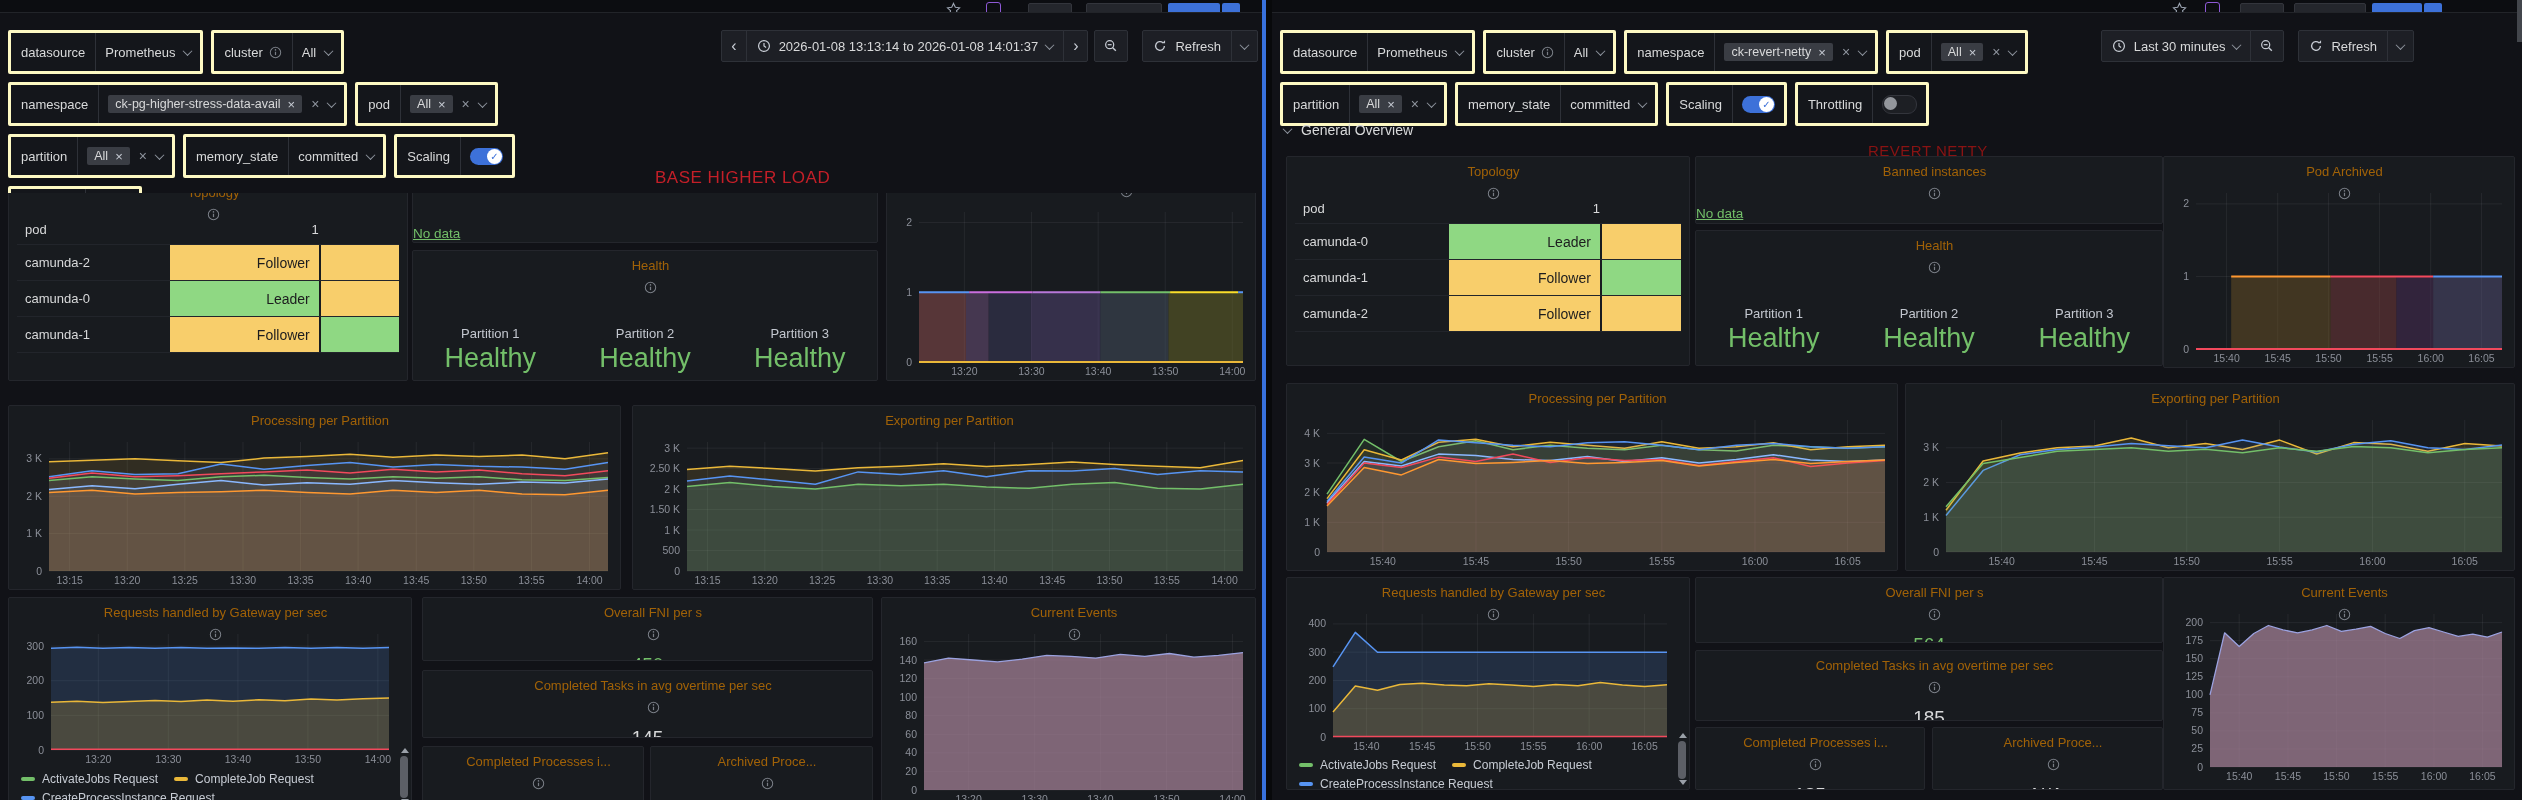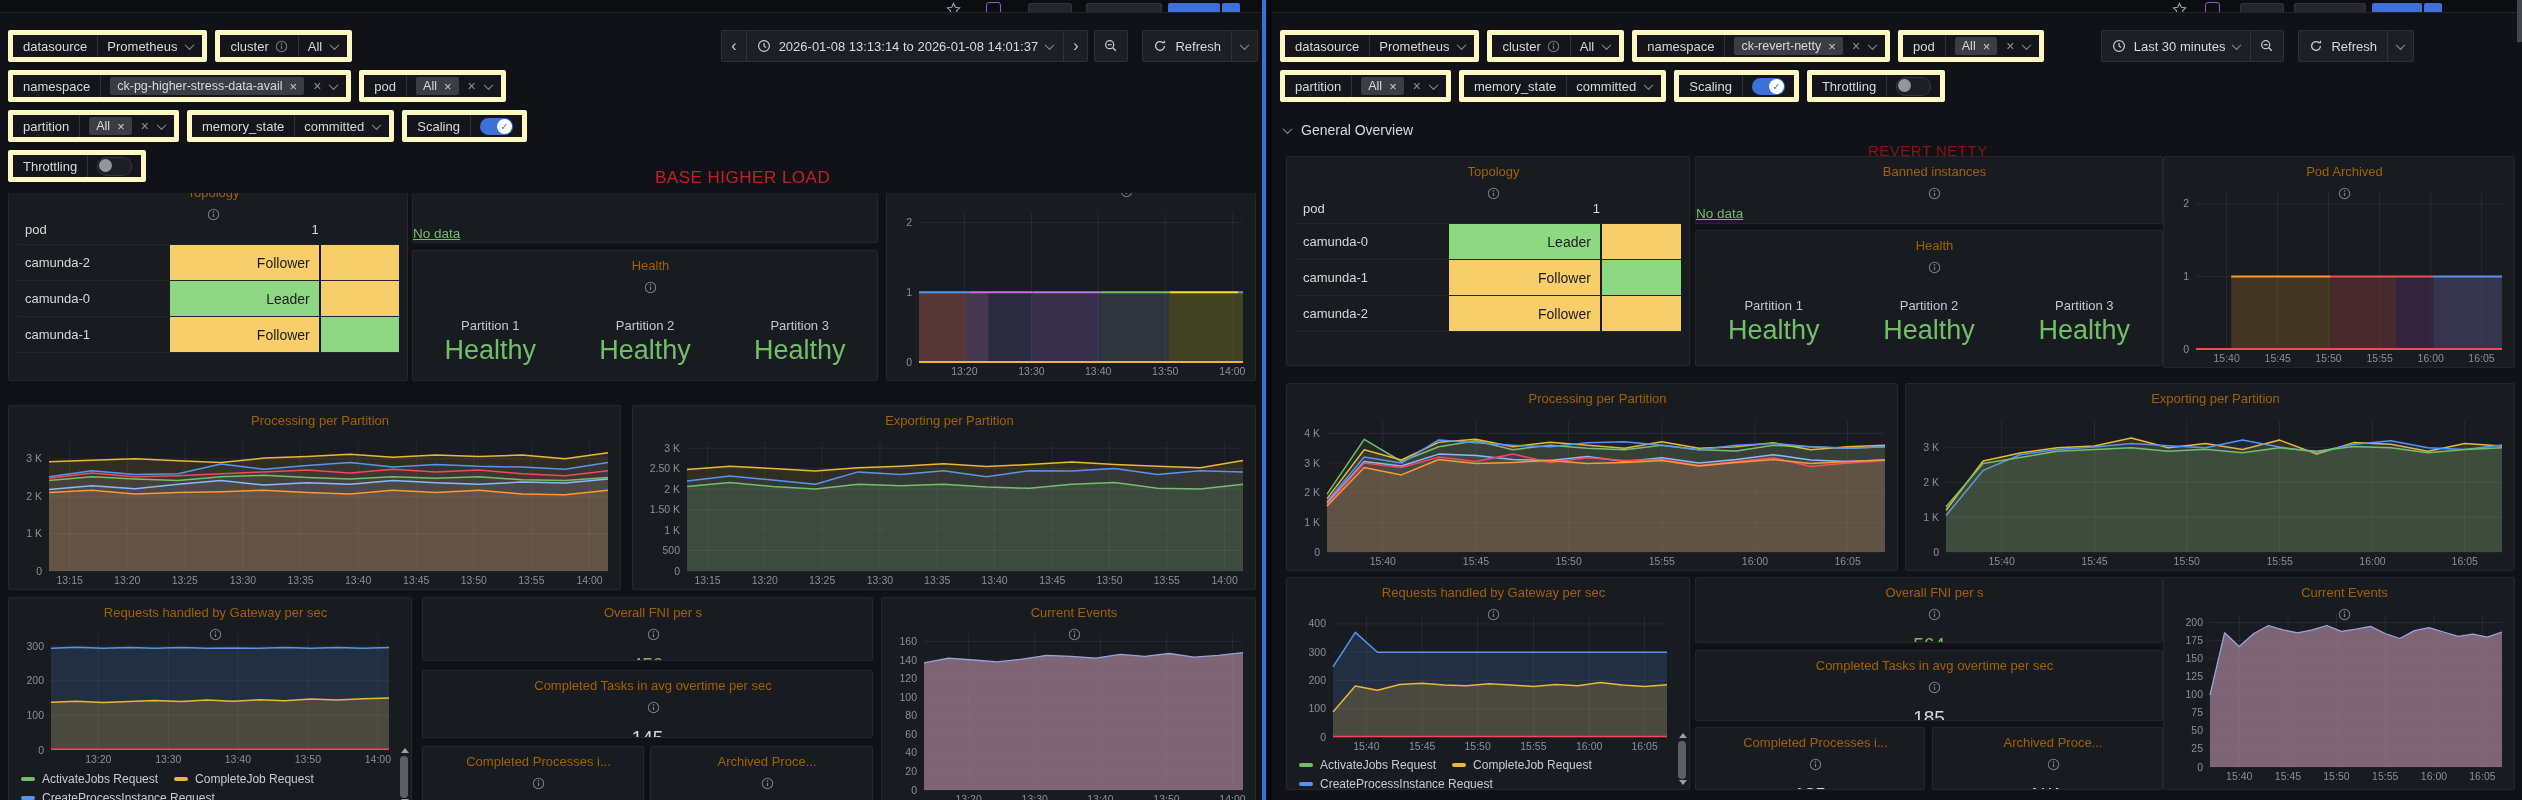--- a/index.html
+++ b/index.html
@@ -15,21 +15,21 @@
   .chrome .ico{position:absolute;top:2px;}
   .c-sq{width:13px;height:13px;border:1.5px solid #8E59D6;border-radius:3px;}
   .c-btn{position:absolute;top:3px;height:16px;background:#24262c;border:1px solid #33353c;border-radius:2px;}
   .c-blue{position:absolute;top:3px;height:16px;background:#3D71D9;border-radius:2px;}
   .vscroll{position:absolute;right:0;top:0;width:5px;height:42px;background:#43464c;}
 
   
   .filters{position:absolute;left:8px;top:13px;}
   .frow{display:flex;gap:8px;margin-top:8px;}
   .frow:first-child{margin-top:17px;}
-  .vg{display:flex;height:32px;border:5px solid #fef9c3;background:#14161b;border-radius:2px;box-sizing:border-box;}
+  .vg{display:flex;height:44px;border:3px solid #fef9c3;background:#14161b;border-radius:2px;box-sizing:border-box;}
   .vg .lab{padding:0 10px;display:flex;align-items:center;gap:6px;color:#d8d9da;font-size:13px;border-right:1px solid #2e3138;white-space:nowrap;}
   .vg .val{padding:0 9px;display:flex;align-items:center;gap:9px;color:#d8d9da;font-size:13px;white-space:nowrap;cursor:pointer;}
   .chip{display:flex;align-items:center;gap:7px;background:#3a3d44;border-radius:2px;padding:2px 7px;font-size:12.5px;}
   .chip .x{color:#c7ccd4;font-size:13px;line-height:1;}
   .xclear{color:#8e949e;font-size:14px;line-height:1;}
   .chev{display:inline-block;width:6px;height:6px;border-right:1.6px solid #8e949e;border-bottom:1.6px solid #8e949e;transform:rotate(45deg) translate(-1px,-1px);}
   .tog{position:relative;width:33px;height:17px;border-radius:9px;cursor:pointer;}
   .tog.on{background:#3D71D9;}
   .tog.on .knob{position:absolute;right:1px;top:1px;width:15px;height:15px;border-radius:50%;background:#fff;color:#3D71D9;font-size:10px;display:flex;align-items:center;justify-content:center;}
   .tog.off{background:#1d1f24;border:1px solid #33353c;}
@@ -63,21 +63,21 @@
   .topo{position:absolute;left:8px;right:8px;}
   .trow{display:flex;align-items:stretch;border-bottom:1px solid #22252b;height:35px;}
   .thead{height:30px;}
   .tname{width:40%;display:flex;align-items:center;padding-left:8px;font-size:13px;color:#d8d9da;box-sizing:border-box;}
   .tstate{width:39%;display:flex;align-items:center;justify-content:flex-end;padding-right:9px;font-size:14px;color:#1c1c1e;box-sizing:border-box;}
   .textra{flex:1;margin-left:2px;}
   .thval{width:39%;display:flex;align-items:center;justify-content:flex-end;padding-right:9px;font-size:13px;color:#d8d9da;}
 
   
   .hwrap{display:flex;margin-top:24px;}
-  .hcol{flex:1;text-align:center;}
+  .hcol{flex:1;text-align:center;margin-top:8px;}
   .hlab{font-size:13px;color:#c3c7cf;}
   .hval{font-size:27px;font-weight:500;color:#73BF69;margin-top:2px;}
 
   
   .nodata{text-align:left;font-size:13.5px;color:#73BF69;text-decoration:underline;}
   .statval{text-align:center;font-size:19px;font-weight:500;margin-top:13px;color:#d8d9da;}
   .statval.green{color:#73BF69;}
 
   
   .legend{position:absolute;left:12px;right:16px;display:flex;flex-wrap:wrap;column-gap:16px;row-gap:5px;}

